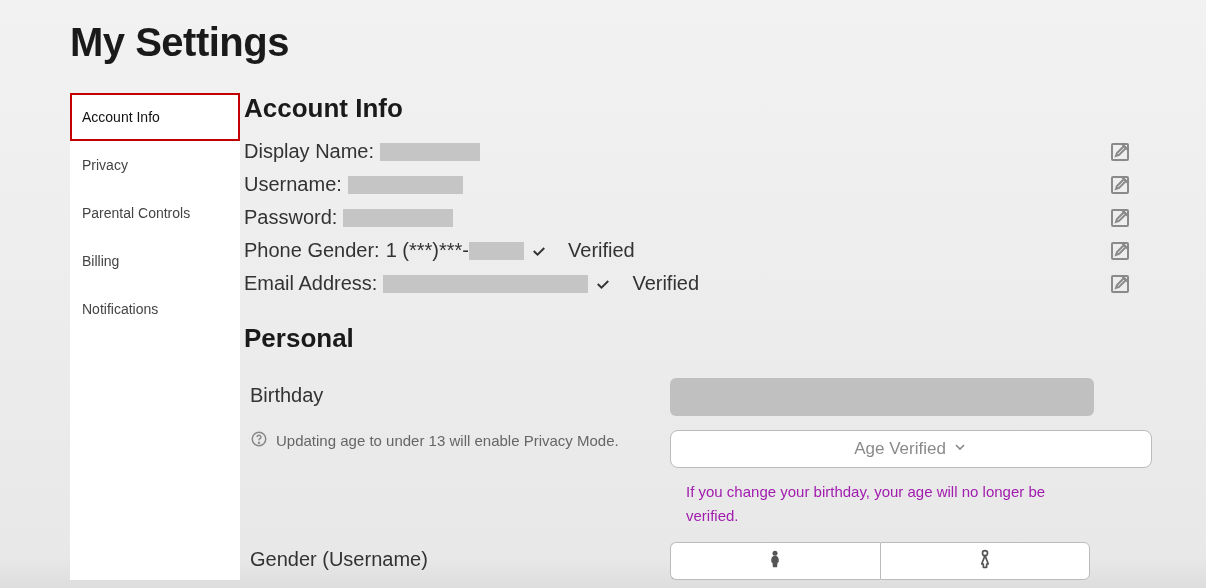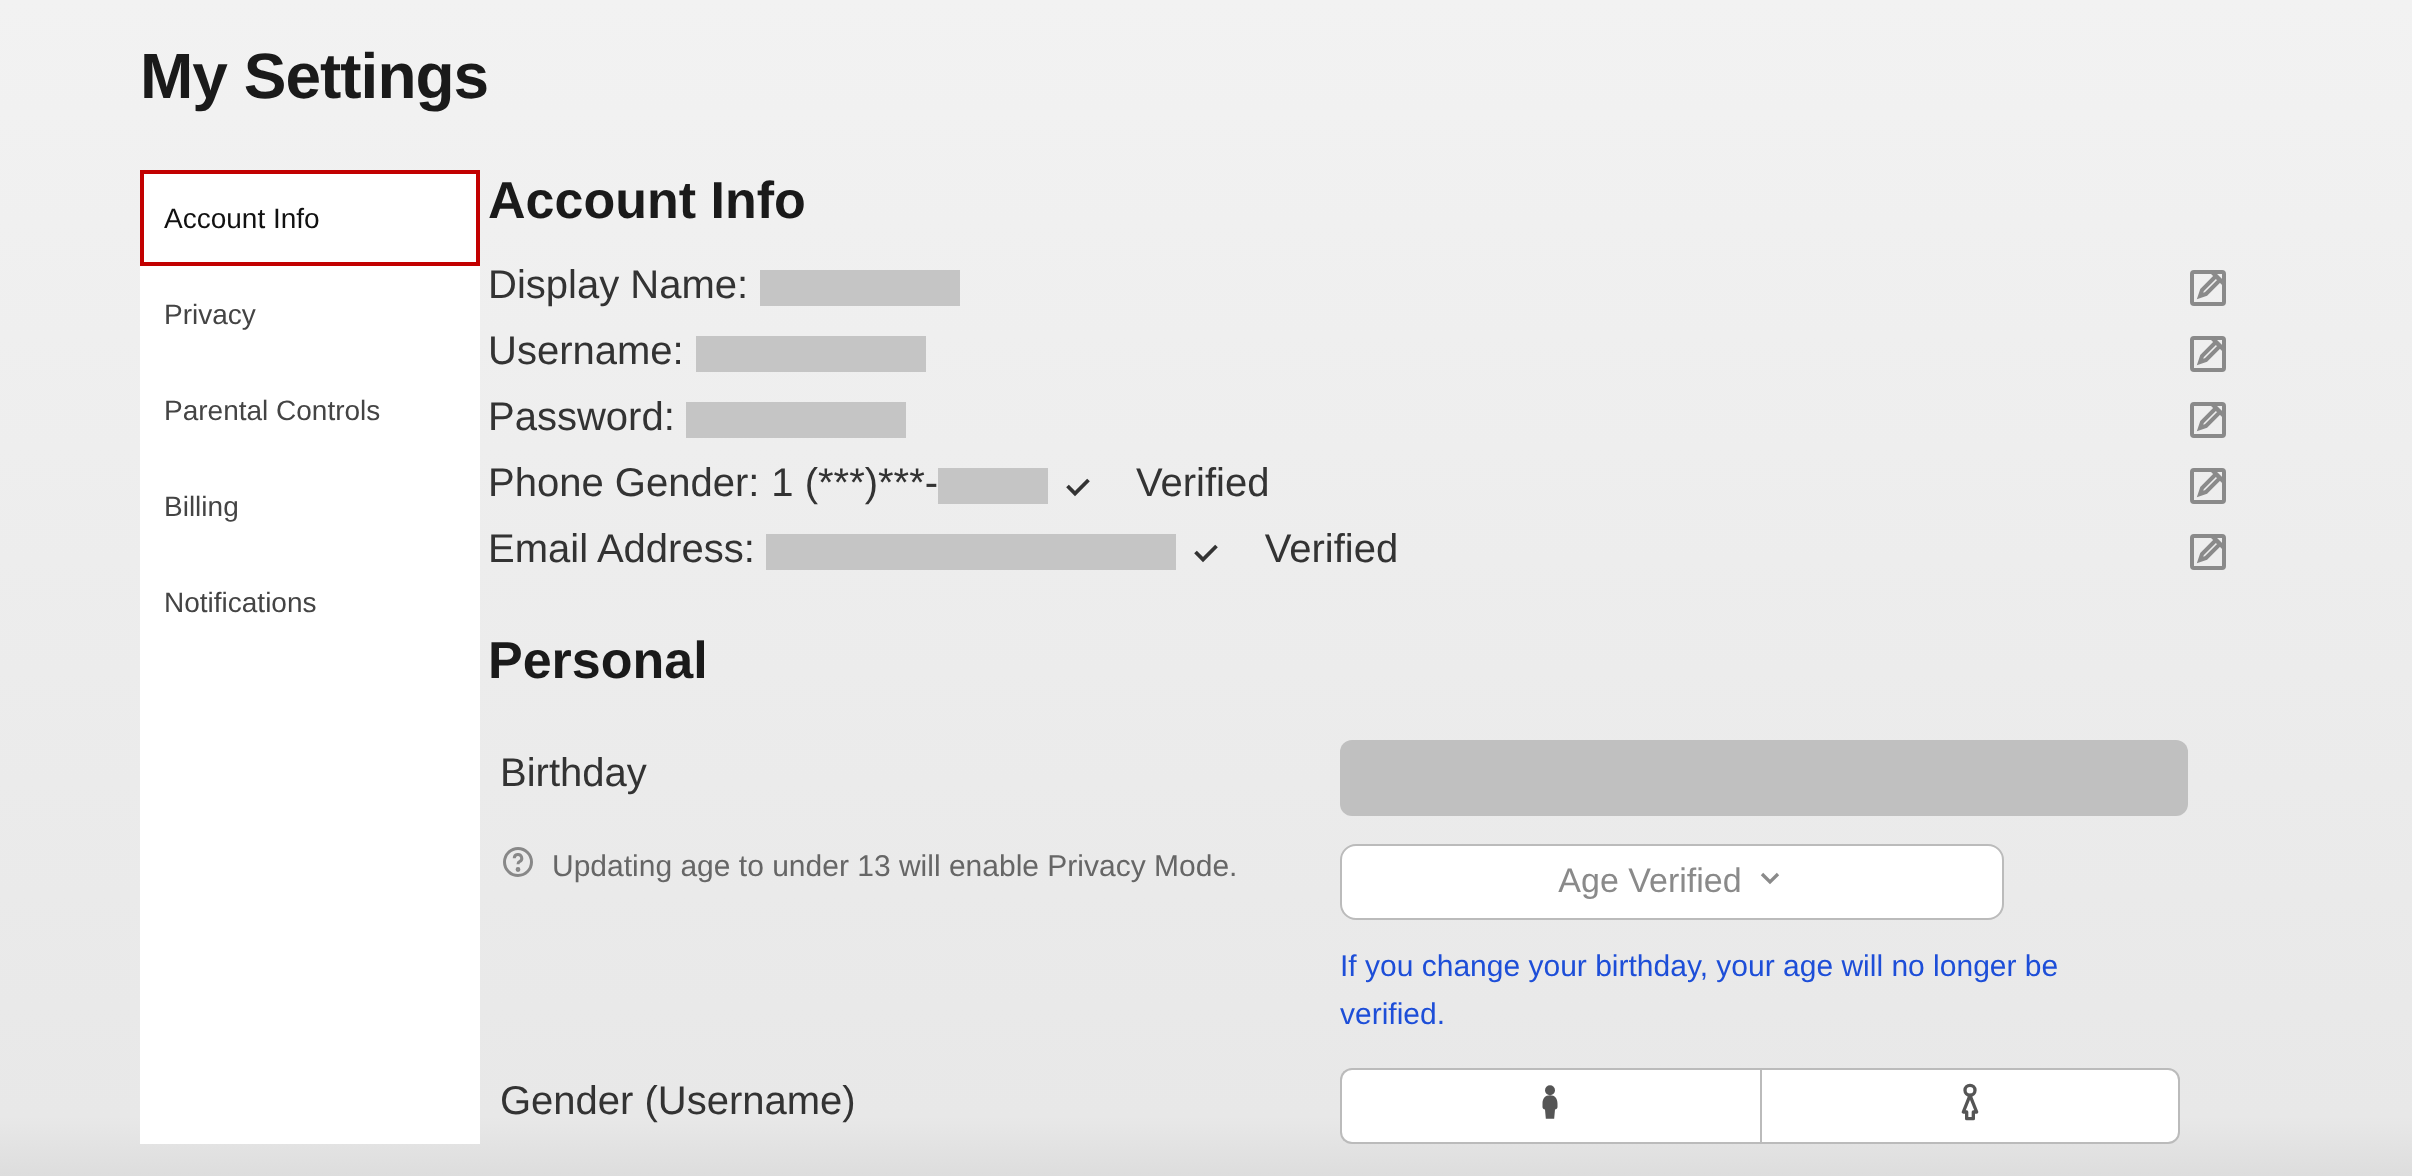--- a/index.html
+++ b/index.html
@@ -8,21 +8,21 @@
       background: linear-gradient(to bottom, #f2f2f2, #e8e8e8 95%, #ddd);
       width: 1206px;
       height: 588px;
       overflow: hidden;
       color: #1a1a1a;
     }
     .page {
       padding: 20px 70px 0 70px;
     }
     .page-title {
-      font-size: 32px;
+      font-size: 40px;
       font-weight: 800;
       letter-spacing: -0.5px;
       margin-bottom: 28px;
     }
     .layout {
       display: flex;
       gap: 4px;
     }
     .sidebar {
       width: 170px;
@@ -112,40 +112,41 @@
     .hint-row {
       display: flex;
       align-items: center;
       gap: 8px;
       color: #666;
       font-size: 15px;
       padding-left: 6px;
     }
     .hint-icon { width: 18px; height: 18px; color: #888; }
     .age-btn {
-      width: 332px;
+      width: 482px;
       height: 38px;
       border: 1px solid #bbb;
       border-radius: 8px;
       background: #fff;
       display: flex;
       align-items: center;
       justify-content: center;
       gap: 6px;
       color: #8a8a8a;
       font-size: 17px;
       cursor: pointer;
     }
     .age-btn svg { width: 16px; height: 16px; }
     .age-note {
       font-size: 15px;
-      color: #1d4ed8;
+      color: #a21caf;
       margin-top: 12px;
       width: 400px;
       line-height: 1.6;
+      margin-left: 16px;
     }
     .gender-group {
       display: flex;
       width: 420px;
     }
     .gender-btn {
       flex: 1;
       height: 38px;
       border: 1px solid #bbb;
       background: #fff;

